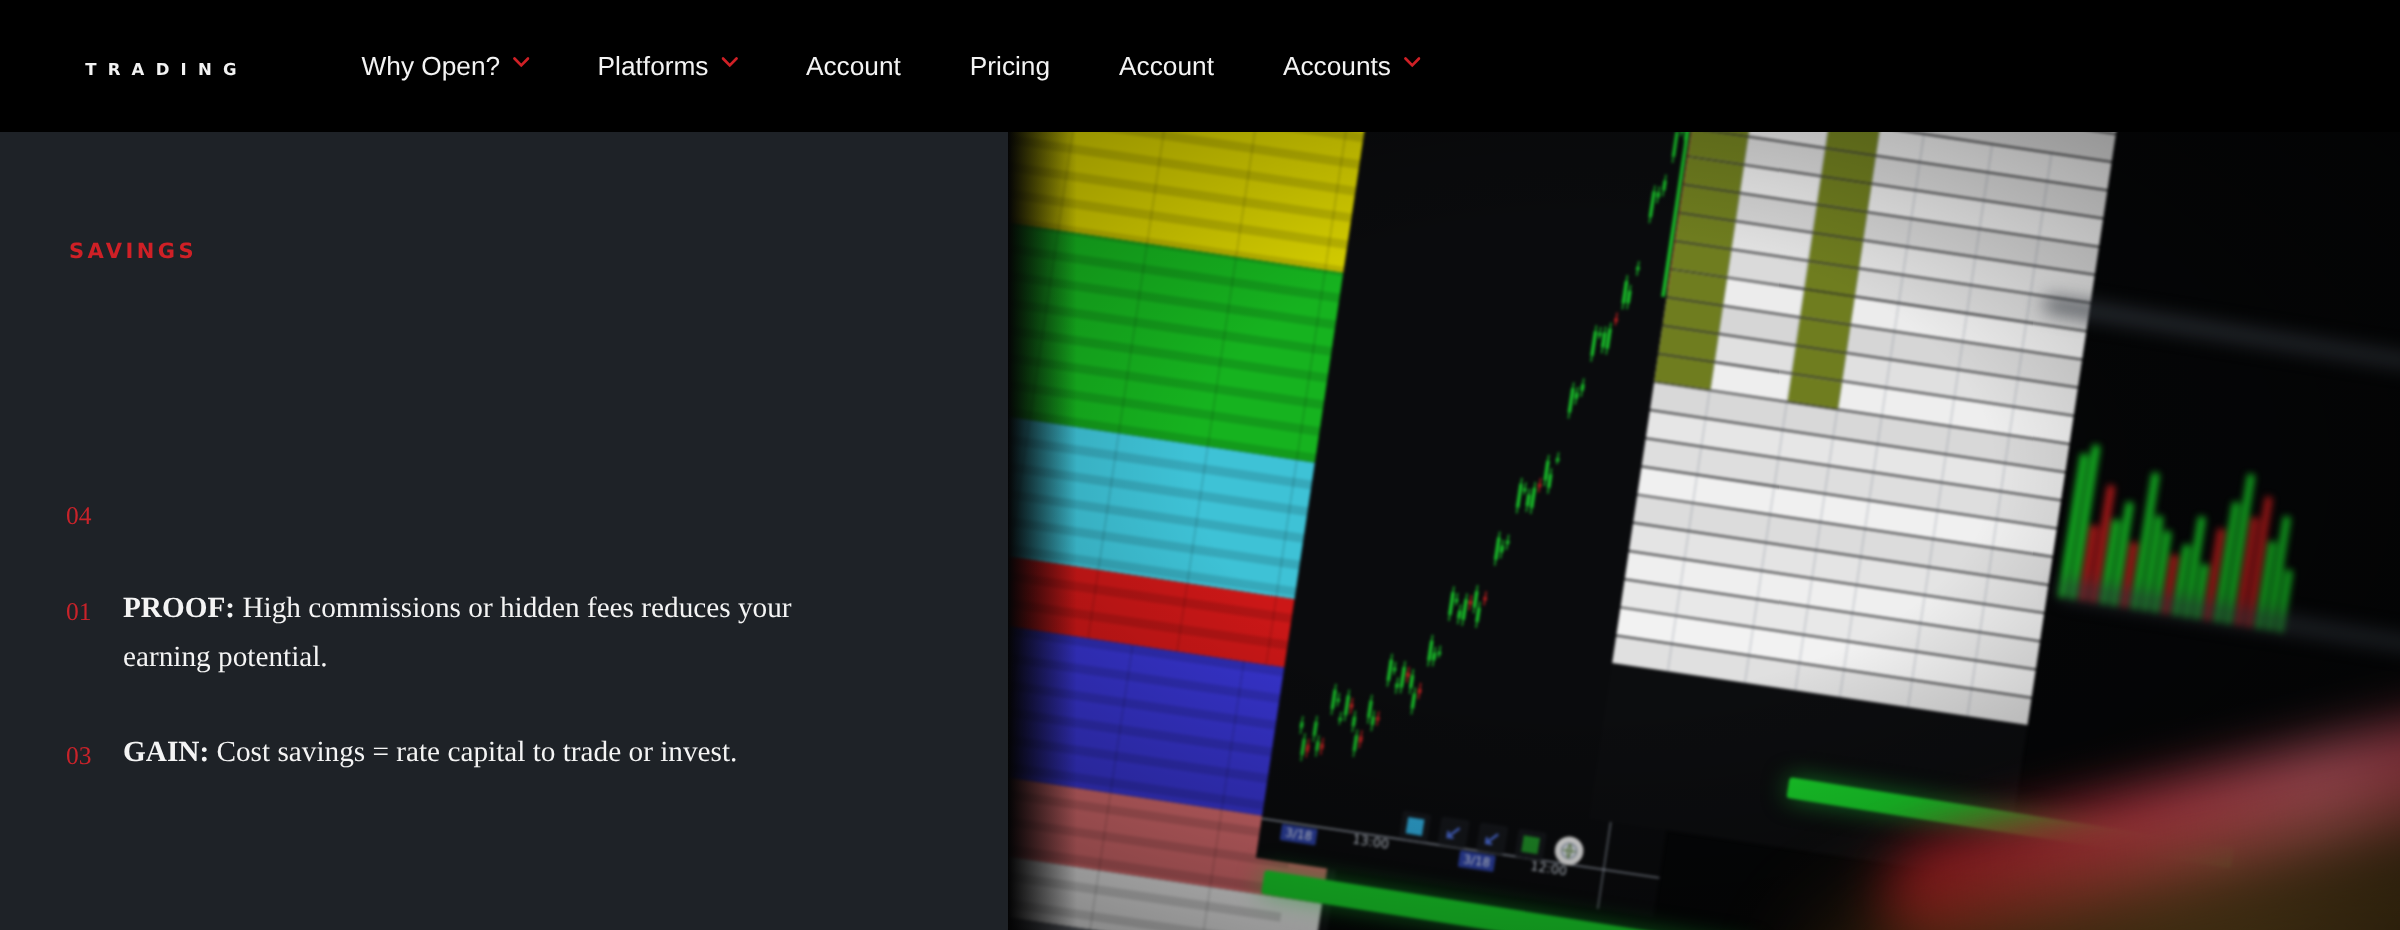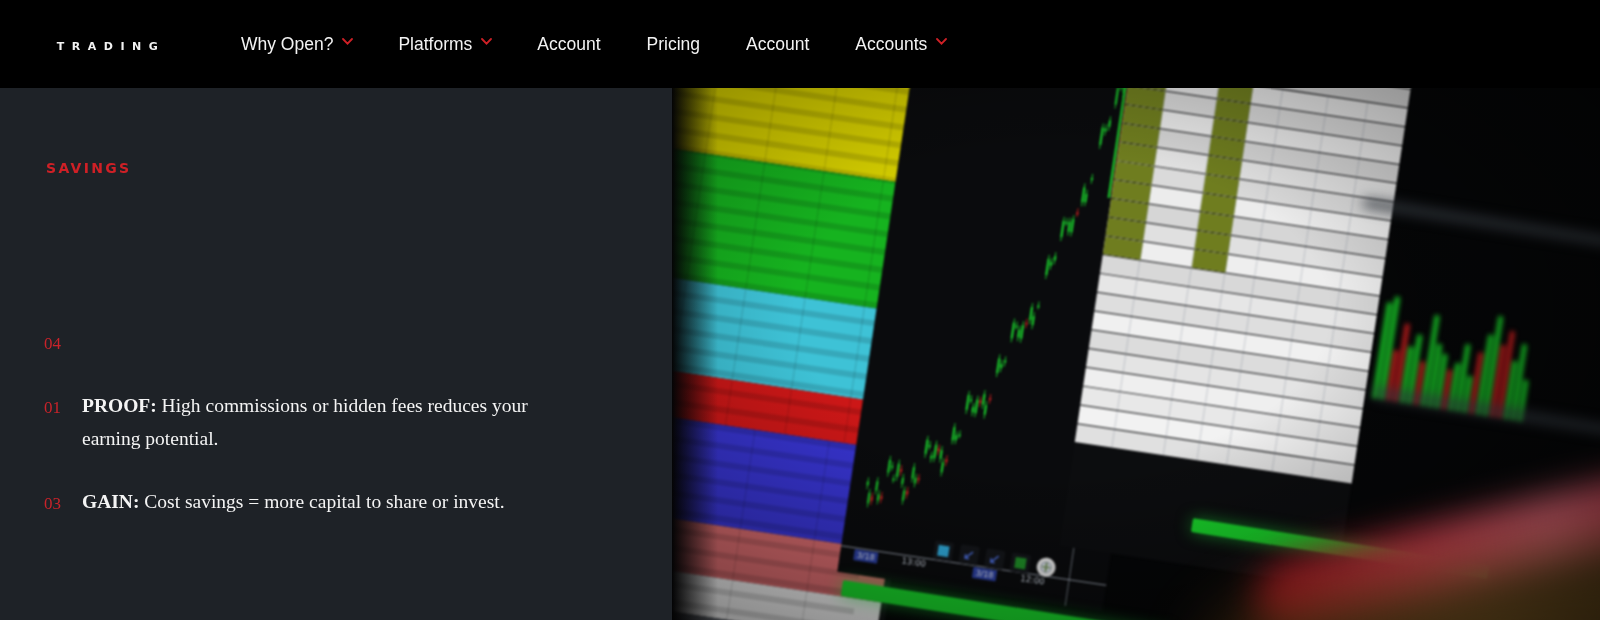--- a/index.html
+++ b/index.html
@@ -250,21 +250,21 @@
       <div class="list-item">
         <div class="num">01</div>
         <div class="ltext">
           <b>PROOF:</b><span> High commissions or hidden fees reduces your earning potential.</span>
         </div>
       </div>
 
       <div class="list-item">
         <div class="num">03</div>
         <div class="ltext">
-          <b>GAIN:</b><span> Cost savings = more capital to share or invest.</span>
+          <b>GAIN:</b><span> Cost savings = rate capital to trade or invest.</span>
         </div>
       </div>
 
     </div>
   </div>
 
   <div class="photo">
     <div class="photo-inner">
 
       <div class="blurwrap">

